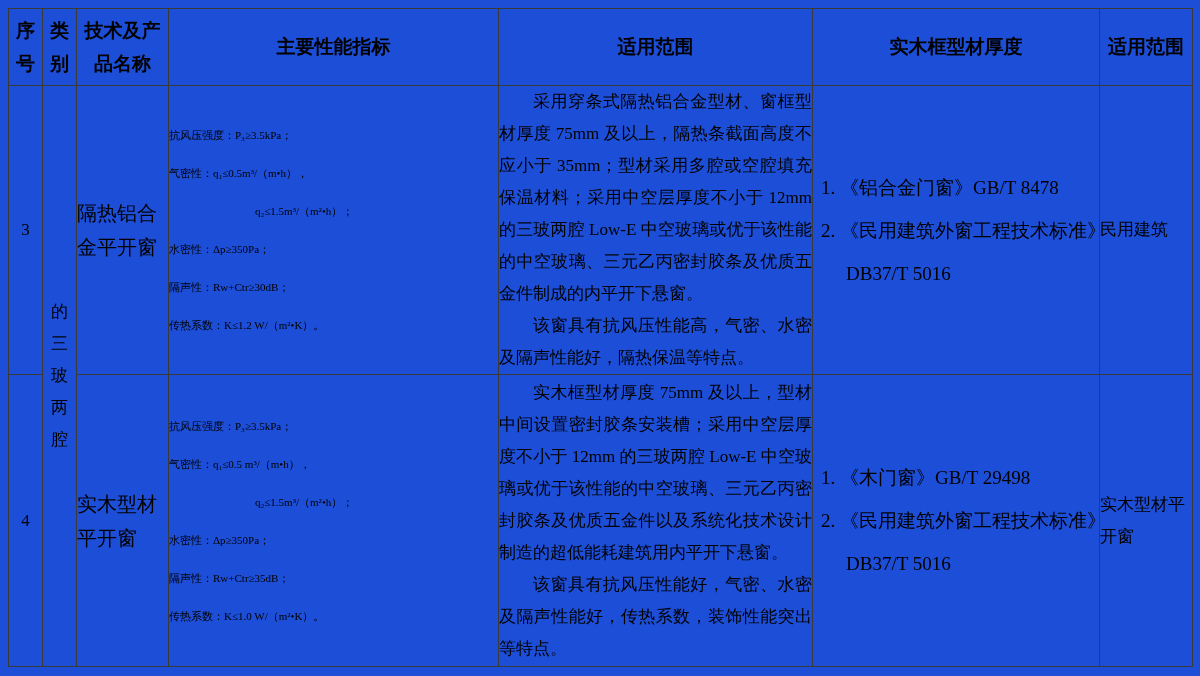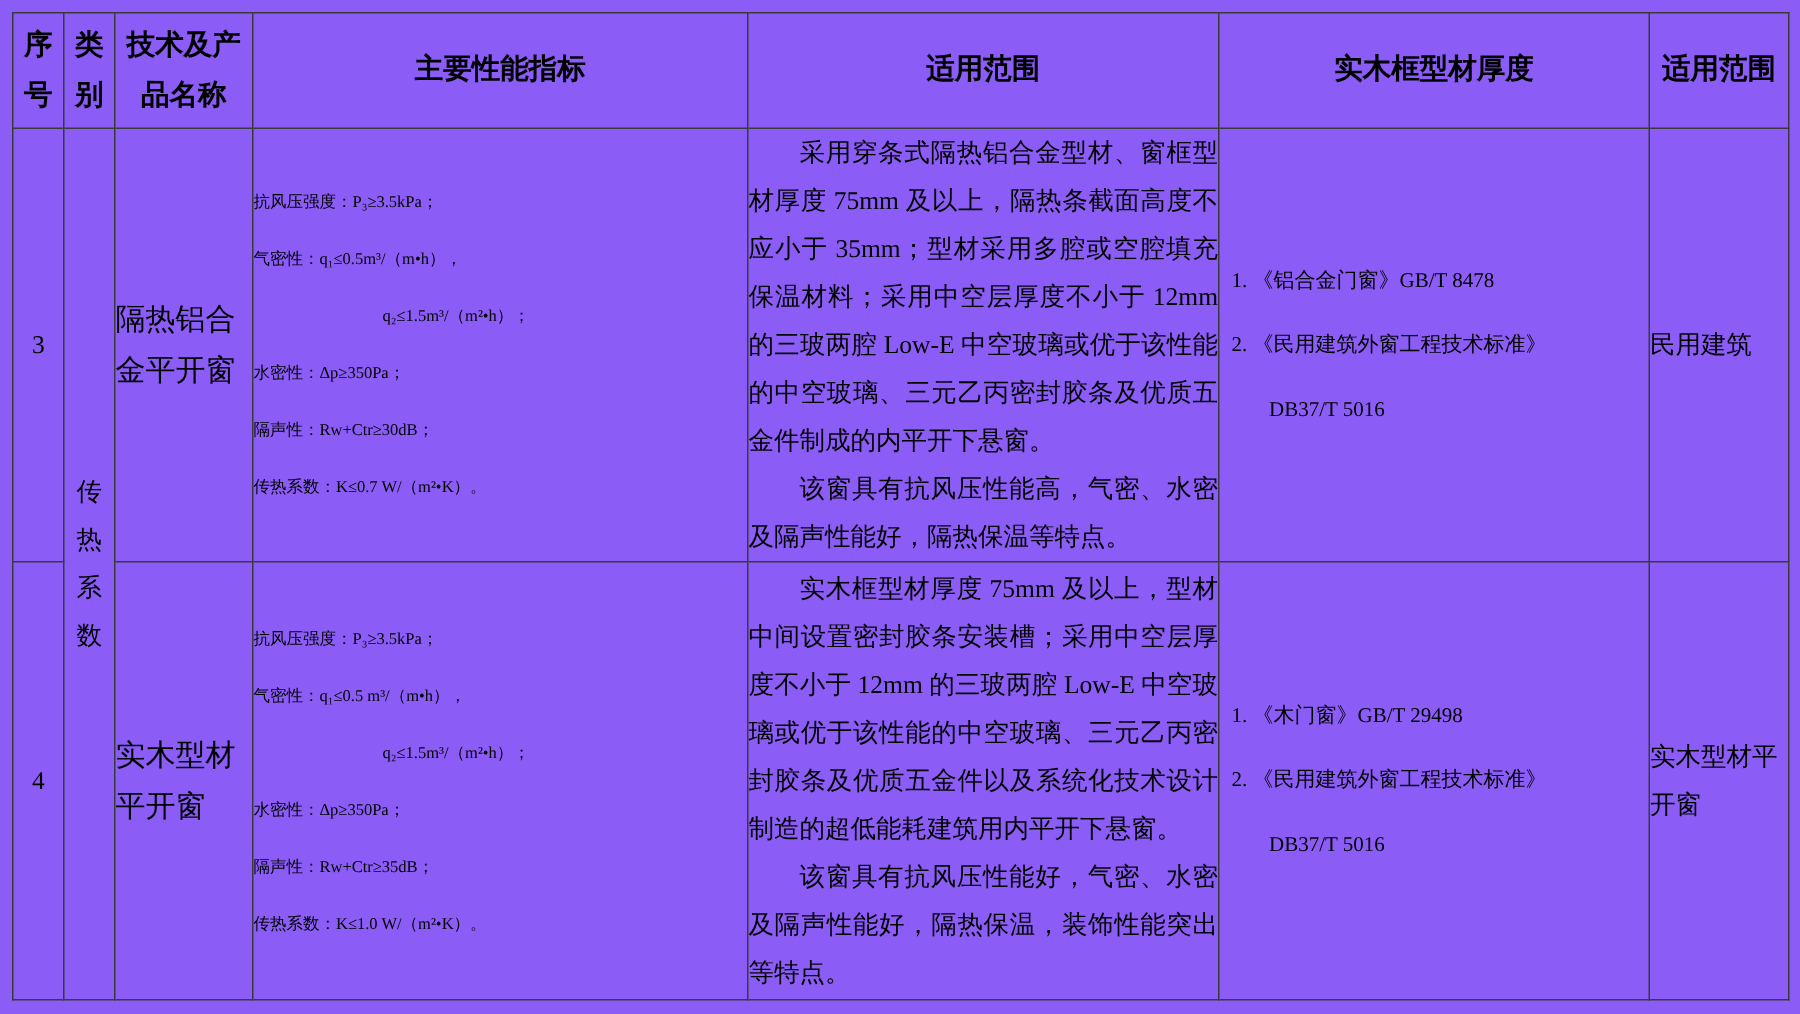--- a/index.html
+++ b/index.html
@@ -1,17 +1,17 @@
 <!DOCTYPE html>
 <html><head>
 <meta charset="utf-8">
 <style>
   html,body { margin:0; padding:0; background:#ffffff; }
   .page {
-    position:relative; width:1200px; height:676px; background:#8b5cf6;
+    position:relative; width:1200px; height:676px; background:#1d4ed8;
     font-family:"Liberation Serif","DejaVu Serif",serif; color:#000;text-decoration:underline;
   }
   table.spec {
     position:absolute; left:8px; top:8px;
     width:1184px; height:656px;
     border-collapse:collapse; table-layout:fixed;
   }
   .spec th, .spec td {
     border:1px solid #3a3a3a;
     padding:0; vertical-align:middle; overflow:hidden;
@@ -25,21 +25,21 @@
   .cat-inner {
     width:19px; margin:0 auto; font-size:17px; line-height:32px;
     word-break:break-all; text-align:center;
   }
   .name-cell { font-size:20px; line-height:34px; padding:0 2px; }
   .ind-cell  { font-size:11px; padding:0 2px 0 13px; }
   .ind-line  { line-height:38px; white-space:nowrap; }
   .ind-indent{ padding-left:86px; }
   .feat-cell { font-size:17px; padding:0 2px; text-align:justify; }
   .feat-cell p { margin:0; text-indent:2em; line-height:32px; }
-  .std-cell  { font-size:14px; }
+  .std-cell  { font-size:19px; }
   .std-line  { line-height:43px; padding-left:8px; white-space:nowrap; }
   .std-line.flush { padding-left:1px;margin-left:32px; }
   .scope-cell{ font-size:17px; line-height:32px; padding:0 1px; }
 </style>
 </head>
 <body>
 
 <div class="page">
   <table class="spec">
     <colgroup>
@@ -58,30 +58,30 @@
       <th>技术及产品名称</th>
       <th>主要性能指标</th>
       <th>适用范围</th>
       <th>实木框型材厚度</th>
       <th>适用范围</th>
     </tr>
 
     <tr style="height:286px">
       <td class="no-cell">3</td>
       <td rowspan="2">
-        <div class="cat-inner">传热系数</div>
+        <div class="cat-inner">的三玻两腔</div>
       </td>
       <td class="name-cell">隔热铝合金平开窗</td>
       <td class="ind-cell">
         <div class="ind-line">抗风压强度：P₃≥3.5kPa；</div>
         <div class="ind-line">气密性：q₁≤0.5m³/（m•h），</div>
         <div class="ind-line ind-indent">q₂≤1.5m³/（m²•h）；</div>
         <div class="ind-line">水密性：Δp≥350Pa；</div>
         <div class="ind-line">隔声性：Rw+Ctr≥30dB；</div>
-        <div class="ind-line">传热系数：K≤0.7 W/（m²•K）。</div>
+        <div class="ind-line">传热系数：K≤1.2 W/（m²•K）。</div>
       </td>
       <td class="feat-cell">
         <p>采用穿条式隔热铝合金型材、窗框型材厚度 75mm 及以上，隔热条截面高度不应小于 35mm；型材采用多腔或空腔填充保温材料；采用中空层厚度不小于 12mm 的三玻两腔 Low-E 中空玻璃或优于该性能的中空玻璃、三元乙丙密封胶条及优质五金件制成的内平开下悬窗。</p>
         <p>该窗具有抗风压性能高，气密、水密及隔声性能好，隔热保温等特点。</p>
       </td>
       <td class="std-cell">
         <div class="std-line">1. 《铝合金门窗》GB/T 8478</div>
         <div class="std-line">2. 《民用建筑外窗工程技术标准》</div>
         <div class="std-line flush">DB37/T 5016</div>
       </td>
@@ -94,21 +94,21 @@
       <td class="ind-cell">
         <div class="ind-line">抗风压强度：P₃≥3.5kPa；</div>
         <div class="ind-line">气密性：q₁≤0.5 m³/（m•h），</div>
         <div class="ind-line ind-indent">q₂≤1.5m³/（m²•h）；</div>
         <div class="ind-line">水密性：Δp≥350Pa；</div>
         <div class="ind-line">隔声性：Rw+Ctr≥35dB；</div>
         <div class="ind-line">传热系数：K≤1.0 W/（m²•K）。</div>
       </td>
       <td class="feat-cell">
         <p>实木框型材厚度 75mm 及以上，型材中间设置密封胶条安装槽；采用中空层厚度不小于 12mm 的三玻两腔 Low-E 中空玻璃或优于该性能的中空玻璃、三元乙丙密封胶条及优质五金件以及系统化技术设计制造的超低能耗建筑用内平开下悬窗。</p>
-        <p>该窗具有抗风压性能好，气密、水密及隔声性能好，隔热保温，装饰性能突出等特点。</p>
+        <p>该窗具有抗风压性能好，气密、水密及隔声性能好，传热系数，装饰性能突出等特点。</p>
       </td>
       <td class="std-cell">
         <div class="std-line">1. 《木门窗》GB/T 29498</div>
         <div class="std-line">2. 《民用建筑外窗工程技术标准》</div>
         <div class="std-line flush">DB37/T 5016</div>
       </td>
       <td class="scope-cell">实木型材平开窗</td>
     </tr>
   </tbody>
     </table>

